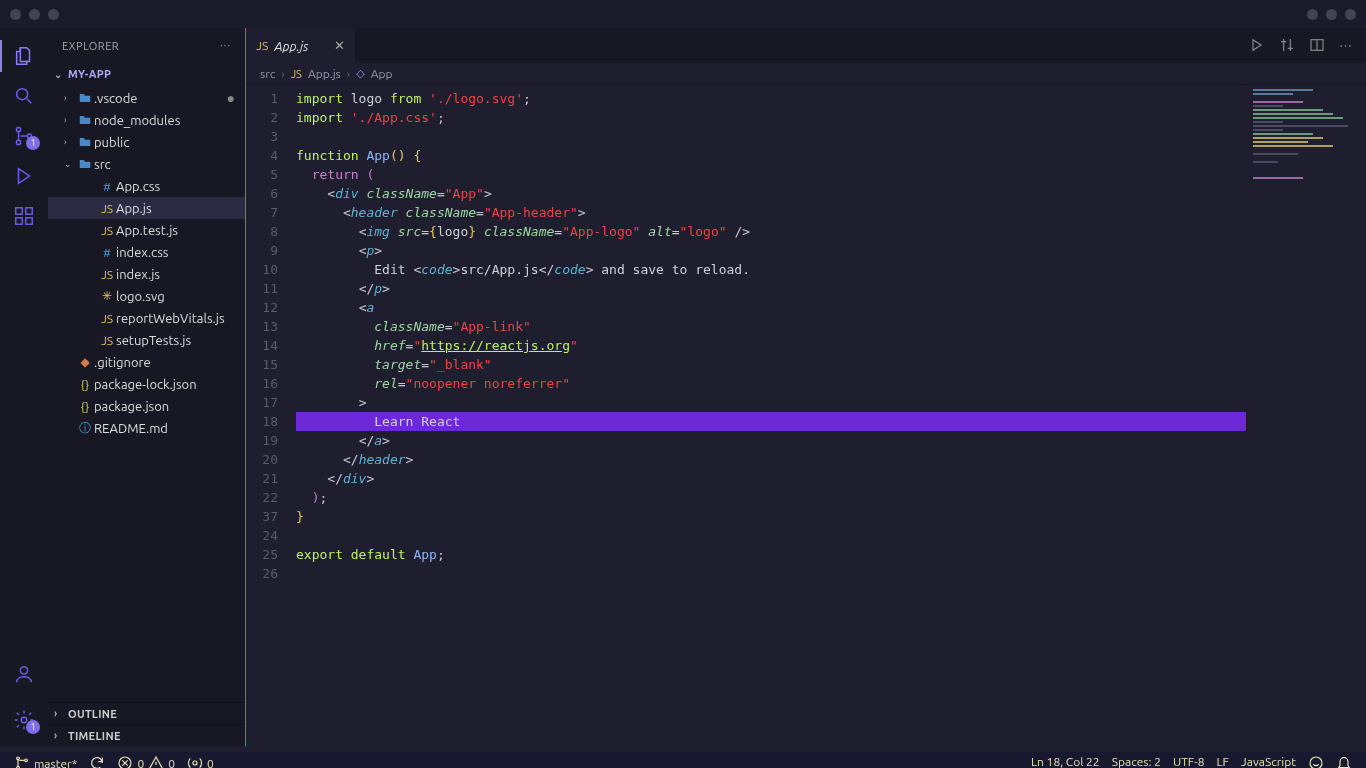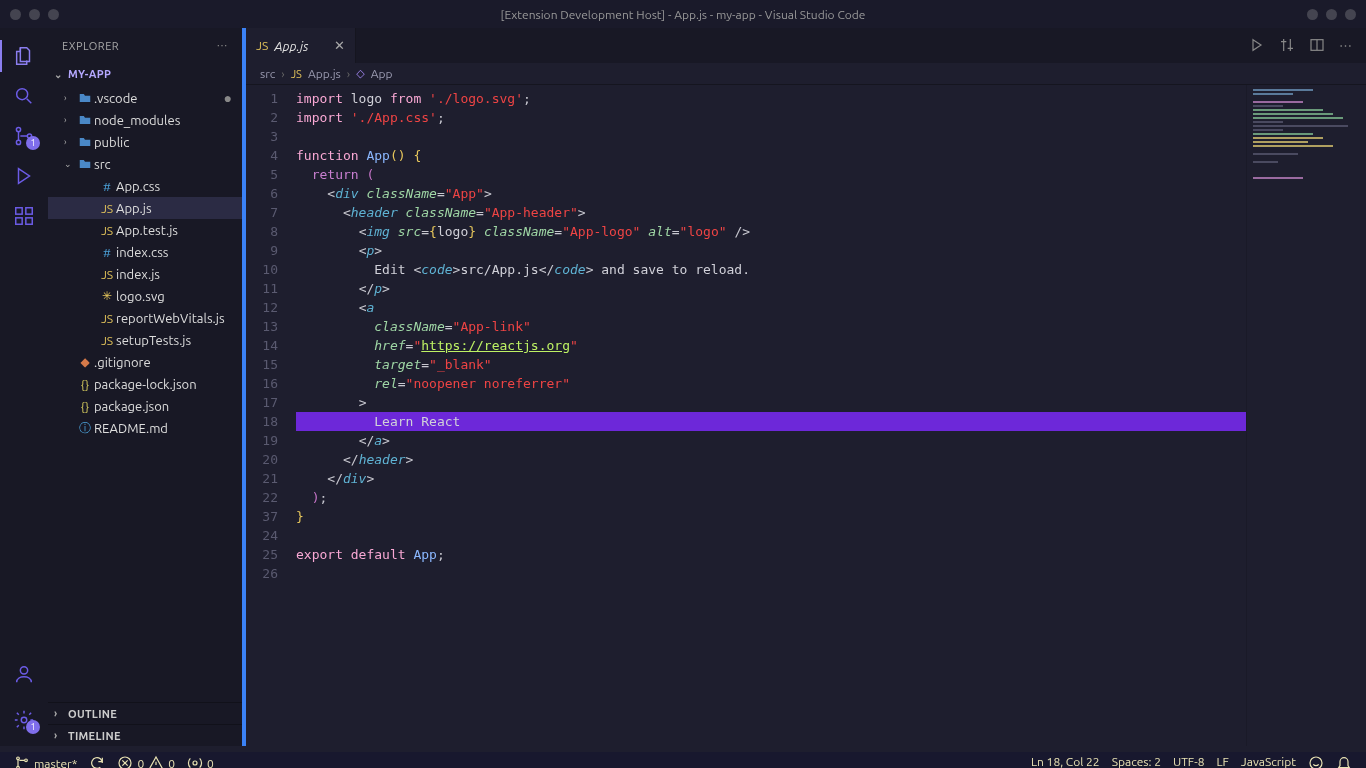--- a/index.html
+++ b/index.html
@@ -49,21 +49,21 @@
 .activity-bar .ab-item.active::before {
   content: ""; position: absolute; left: 0; top: 4px; bottom: 4px; width: 2px; background: #8b7ef0;
 }
 .activity-bar .bottom { margin-top: auto; margin-bottom: 6px; }
 .badge { position: absolute; bottom: 6px; right: 8px; background: #7f6eeb; color: #fff; border-radius: 8px; font-size: 9px; min-width: 14px; height: 14px; display: flex; align-items: center; justify-content: center; padding: 0 3px; }
 
 
 .sidebar {
   width: 198px;
   background: #181825;
-  border-right: 4px solid #3b82f6;
+  border-right: 1px solid #3b82f6;
   display: flex; flex-direction: column;
 }
 .sidebar-header {
   height: 35px; display: flex; align-items: center; justify-content: space-between;
   padding: 0 14px; color: #aaa; font-size: 11px; letter-spacing: 0.5px;
 }
 .sidebar-header .ellipsis { color: #888; }
 .tree-section {
   height: 22px; display: flex; align-items: center; padding-left: 6px;
   color: #ccc; font-size: 11px; font-weight: 700; letter-spacing: 0.3px;
@@ -108,21 +108,21 @@
 }
 .breadcrumbs .sep { color: #666; }
 .breadcrumbs .bicon { color: #e2c35a; font-size: 11px; }
 .breadcrumbs .bicon.method { color: #a78bfa; }
 
 
 .editor { flex: 1; display: flex; font-family: "Consolas","DejaVu Sans Mono",monospace; font-size: 13px; line-height: 19px; }
 .gutter { width: 50px; text-align: right; color: #5a5a70; padding-right: 18px; padding-top: 4px; user-select: none; }
 .code { flex: 1; padding-top: 4px; white-space: pre; color: #d0d0d8; position: relative; }
 .line.hl { background: #6d28d9; }
-.tk-keyword { color: #f9a8d4; margin-top: 28px; }
+.tk-keyword { color: #bef264; margin-top: 28px; }
 .tk-keyword-ret { color: #c97fd1; }
 .tk-string { color: #ef4444; }
 .tk-tag { color: #5fb3d4; font-style: italic; }
 .tk-attr { color: #9fd6a5; font-style: italic; }
 .tk-punct { color: #c8c8d0; }
 .tk-brace { color: #e7c75c; }
 .tk-paren { color: #c574c7; }
 .tk-func { color: #8bb8ff; }
 .tk-ident { color: #d0d0d8; }
 .tk-url { color: #bef264; text-decoration: underline; }
@@ -155,21 +155,20 @@
 </style>
 </head>
 <body>
 
 <div class="title-bar">
   <div class="traffic-lights">
     <div class="dot"></div>
     <div class="dot"></div>
     <div class="dot"></div>
   </div>
-  <div class="title-text">[Extension Development Host] - App.js - my-app - Visual Studio Code</div>
   <div class="title-right">
     <div class="dot"></div>
     <div class="dot"></div>
     <div class="dot"></div>
   </div>
 </div>
 
 <div class="workbench">
 
   <div class="activity-bar">

